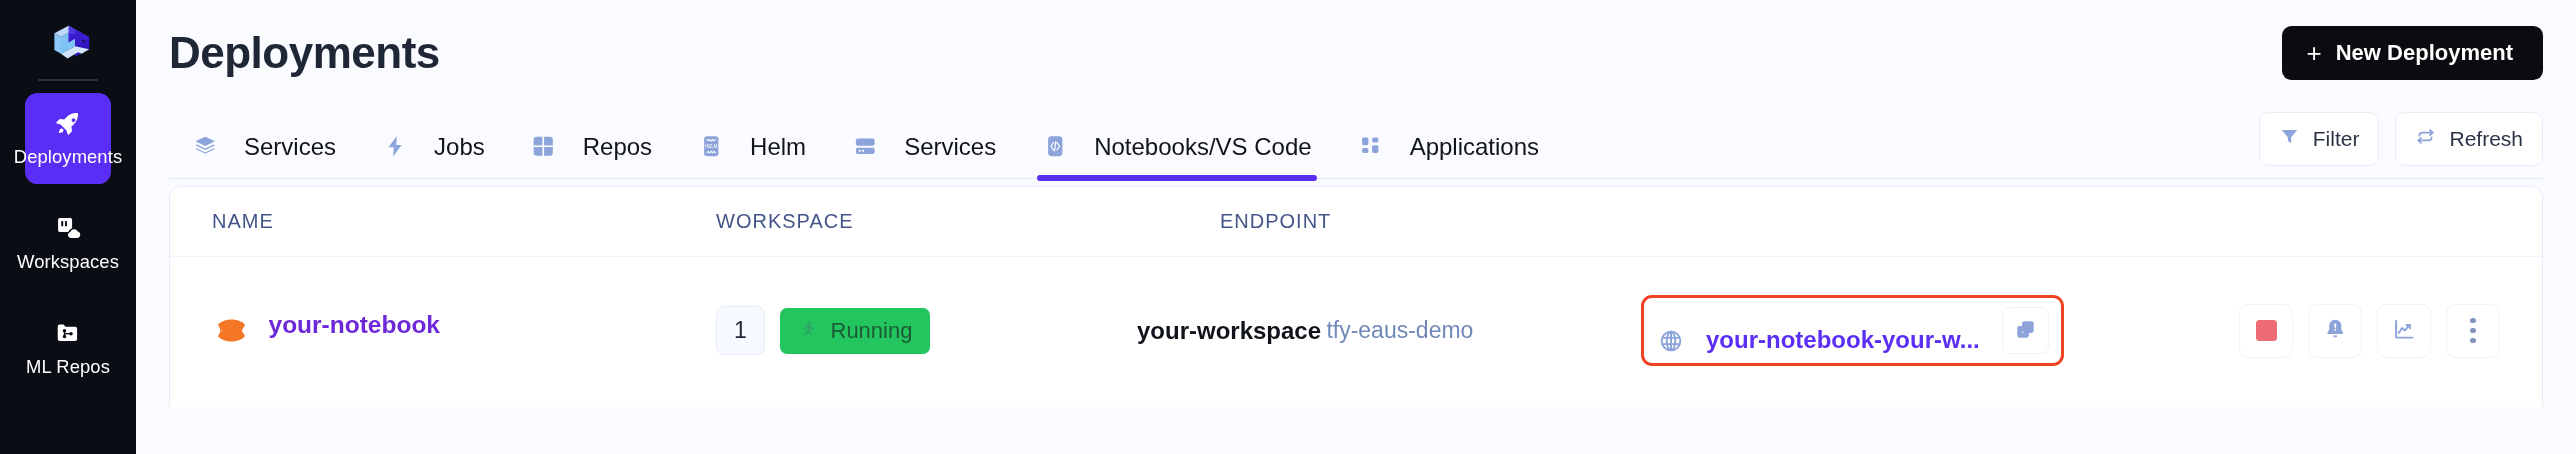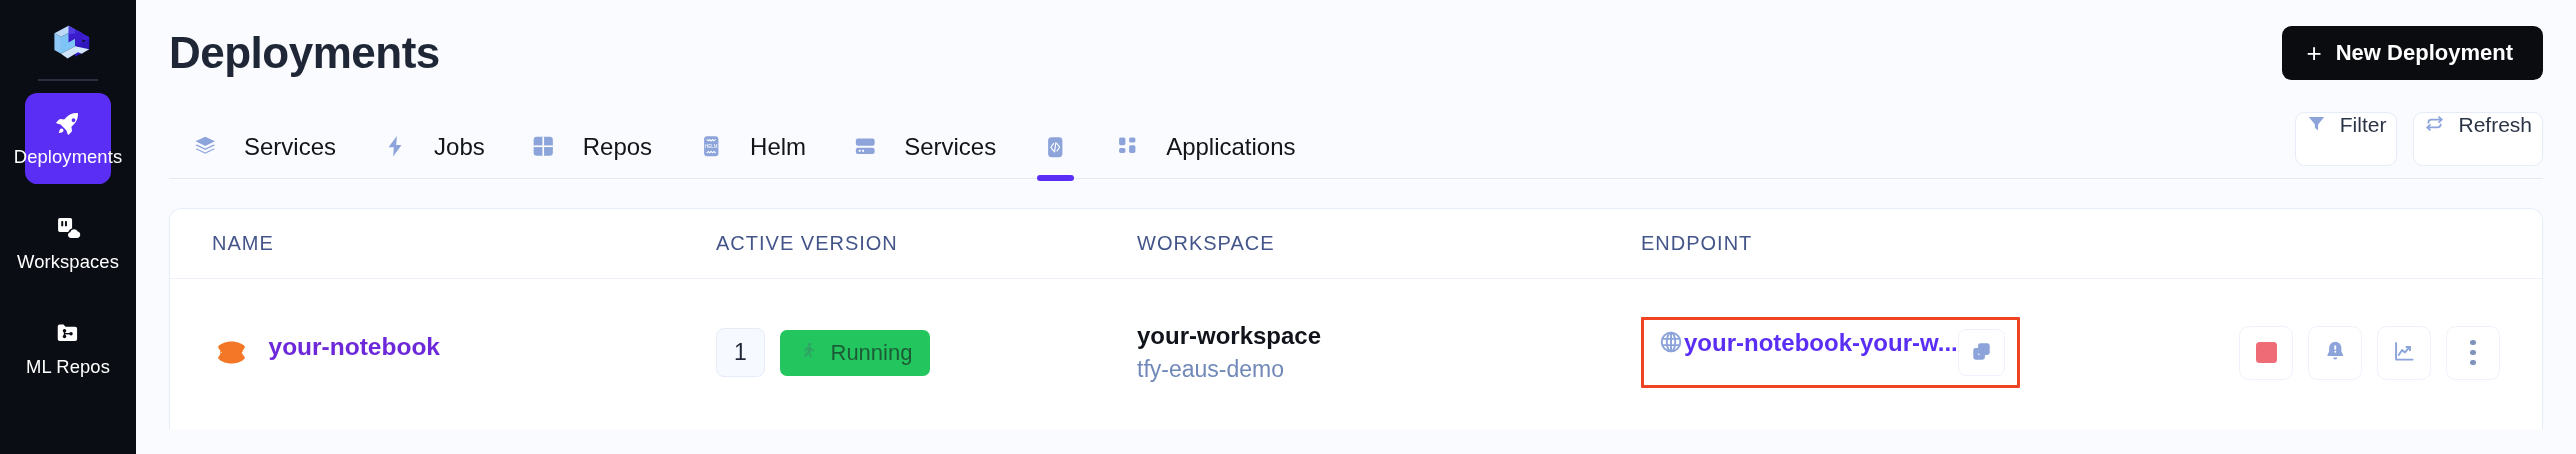--- a/index.html
+++ b/index.html
@@ -54,27 +54,27 @@
   .tab.active { font-weight: normal; }
   .tab.active::after {
     content:""; position:absolute; left: 17.5px; right: 17.5px; bottom: -2.6px;
     height: 6.1px; background:#5b2ef5; border-radius: 3.5px;
   }
   .tab-ic { width: 26px; height: 26px; display:flex; align-items:center; justify-content:center; flex: none; }
 
   .tab-actions { display:flex; gap: 16px; padding-bottom: 12.3px; }
   .ghost-btn {
     height: 54px; border: 1.8px solid #e6ecf7; background: #fff; border-radius: 9.6px;
-    display:flex; gap: 13px; padding: 0 10px;
+    display:flex; align-items:center; gap: 13px; padding: 0 19px;
     font-size: 21px; color: #2b3447; cursor: pointer; font-family: "Liberation Sans", sans-serif;
   }
 
   
   .card {
-    margin-top: 29px; background:#fff; border:1.8px solid #e7edf8;
+    margin-top: 7px; background:#fff; border:1.8px solid #e7edf8;
     border-radius: 12.3px 12.3px 0 0; border-bottom: none; height: 221px; overflow: hidden;
   }
   .thead { display:flex; align-items:center; height: 70px; padding: 0 42px; border-bottom: 1.8px solid #eef2f9; }
   .th { font-size: 20px; color: #44558a; letter-spacing: 1px; font-weight: normal; }
   .col-name { width: 504px; }
   .col-version { width: 421px; }
   .col-workspace { width: 504px; }
   .col-endpoint { flex: 1; }
 
   .trow { display:flex; align-items:center; height: 147px; padding: 0 42px; }
@@ -86,28 +86,28 @@
   .version-cell { width: 421px; display:flex; align-items:center; gap: 15px; }
   .ver-badge {
     width: 49px; height: 49px; border: 1.8px solid #e6ecf7; background:#f6f9ff; border-radius: 8px;
     display:flex; align-items:center; justify-content:center; font-size: 23px; color:#1f2636;
   }
   .status-pill {
     height: 46px; background:#22c55e; border-radius: 7px; padding: 0 17.5px;
     display:flex; align-items:center; gap: 14px; font-size: 22px; color:#1d5b36;
   }
 
-  .ws-cell { width: 504px; display:flex; flex-direction: column; gap: 5.3px; }
+  .ws-cell { width: 504px; display:flex; flex-direction: row; gap: 5.3px; }
   .ws-main { font-size: 24px; color: #10141a; font-weight: bold; }
   .ws-sub { font-size: 23px; color: #7089b8; }
 
   .ep-cell { flex:1; display:flex; align-items:center; }
   .ep-box {
-    border: 3.5px solid #f04324; border-radius: 1px; padding: 8.8px 12.3px 8.8px 14px;
-    display:flex; align-items:flex-start; gap: 0;
+    border: 3.5px solid #f04324; border-radius: 11px; padding: 8.8px 12.3px 8.8px 14px;
+    display:flex; align-items:flex-end; gap: 22px;
   }
   .globe { width: 26px; height: 26px; flex:none; }
   .ep-link { font-size: 24px; color:#5b2ef5; font-weight: bold; white-space: nowrap; cursor:pointer; }
   .copy-btn {
     width: 47px; height: 47px; border:1.8px solid #eef2fb; background:#fff; border-radius: 8px;
     display:flex; align-items:center; justify-content:center; cursor:pointer; flex:none;
   }
 
   .actions-cell { display:flex; align-items:center; gap: 15px; margin-left: auto; }
   .act-btn {
@@ -246,20 +246,21 @@
           <span>Services</span>
         </div>
 
         <div class="tab active">
           <span class="tab-ic">
             <svg width="24.5" height="24.5" viewBox="0 0 24 24">
               <rect x="5" y="2.2" width="14" height="19.6" rx="3.4" fill="#8ca4da"></rect>
               <path d="M10.3 8.4 7.7 12l2.6 3.6M13.7 8.4 16.3 12l-2.6 3.6M12.6 7.4l-1.3 9.2" stroke="#ffffff" stroke-width="1.1" fill="none" stroke-linecap="round"></path>
             </svg>
           </span>
+          <span>Notebooks/VS Code</span>
         </div>
 
         <div class="tab">
           <span class="tab-ic">
             <svg width="24.5" height="24.5" viewBox="0 0 24 24" fill="#8ca4da">
               <rect x="4" y="3.4" width="6.2" height="7.6" rx="1.6"></rect>
               <rect x="13.8" y="3.4" width="6.2" height="5" rx="1.6"></rect>
               <rect x="4" y="13.6" width="6.2" height="5" rx="1.6"></rect>
               <rect x="13.8" y="11" width="6.2" height="7.6" rx="1.6"></rect>
             </svg>
@@ -287,21 +288,20 @@
             </svg>
           </span>
           <span>Refresh</span>
         </div>
       </div>
     </div>
 
     <div class="card">
       <div class="thead">
         <div class="th col-name">NAME</div>
-        <div class="th col-version">ACTIVE VERSION</div>
         <div class="th col-workspace">WORKSPACE</div>
         <div class="th col-endpoint">ENDPOINT</div>
       </div>
 
       <div class="trow">
 
         <div class="name-cell">
           <span class="jup">
             <svg width="39" height="39" viewBox="0 0 44 44">
               <path d="M22 9.5c-6.6 0-12.3 2.4-15.2 5.9 2.4 6.3 8.2 10.7 15.2 10.7s12.8-4.4 15.2-10.7C34.3 11.9 28.6 9.5 22 9.5z" fill="#f37726"></path>

